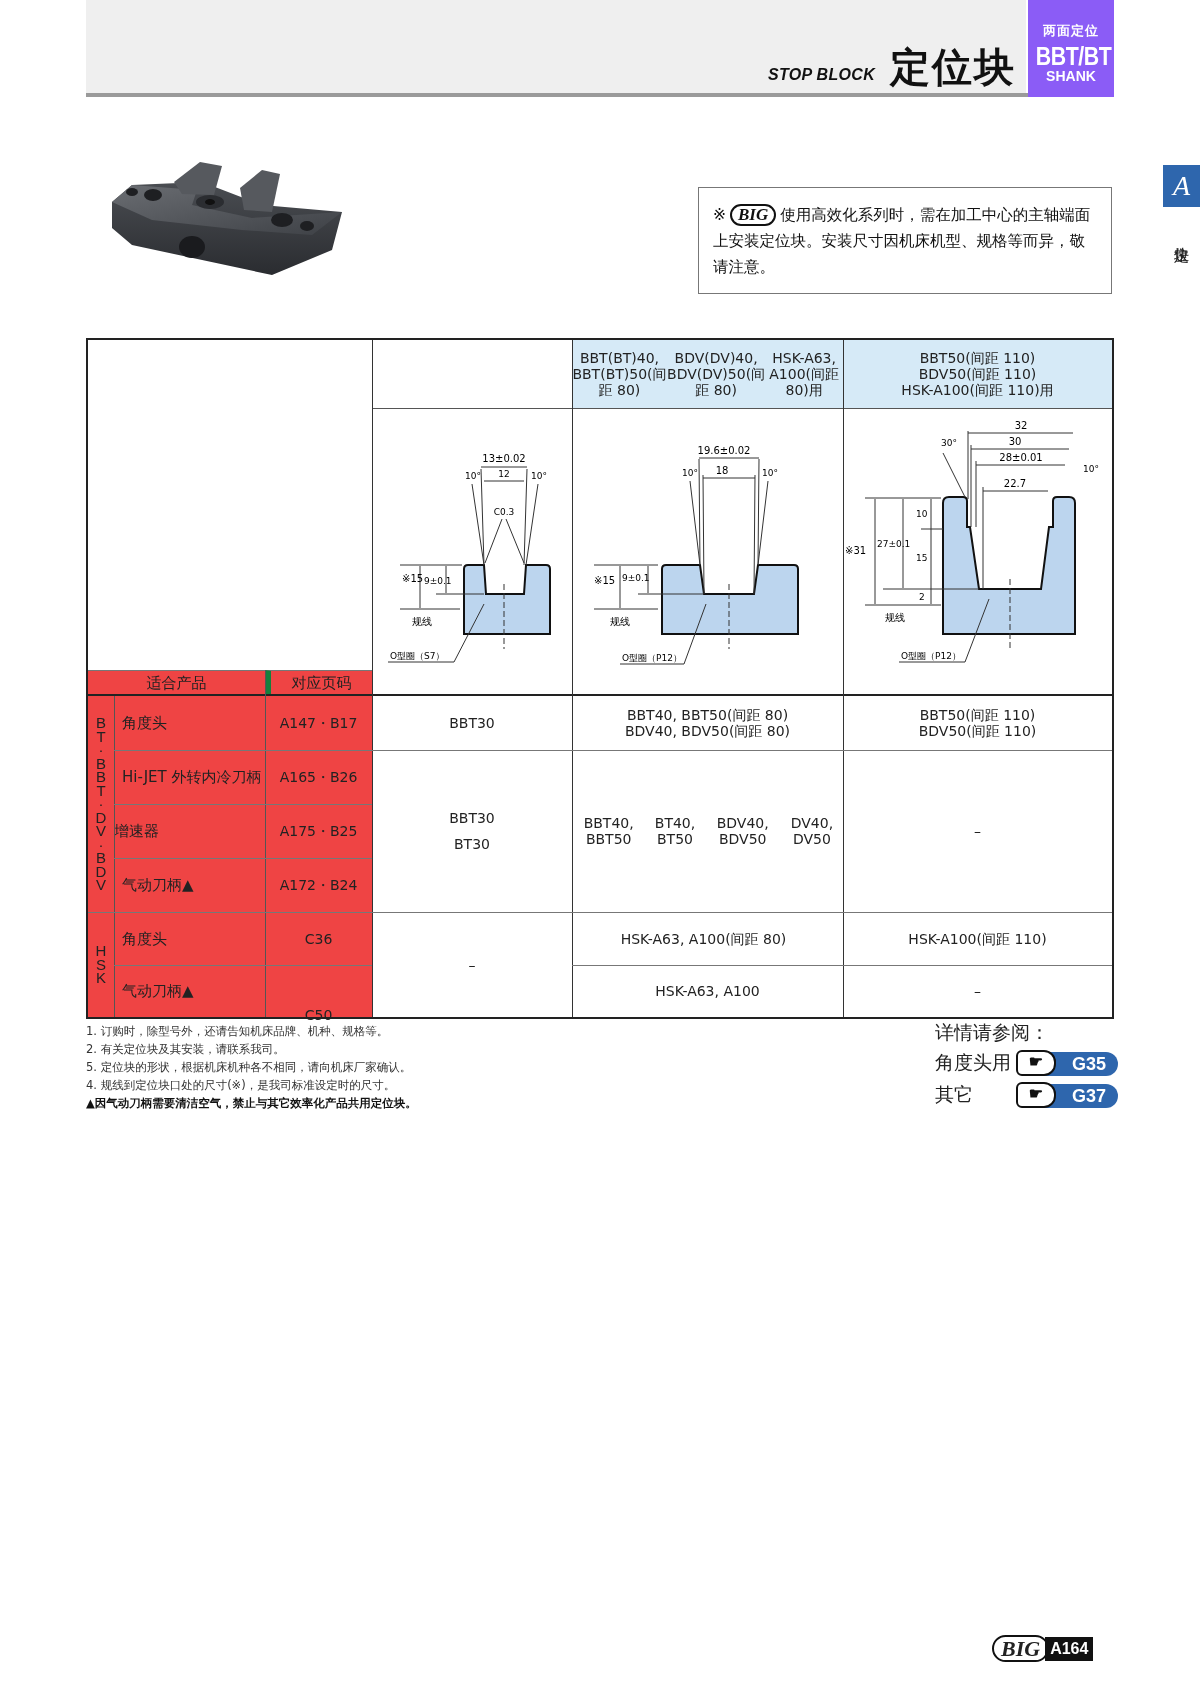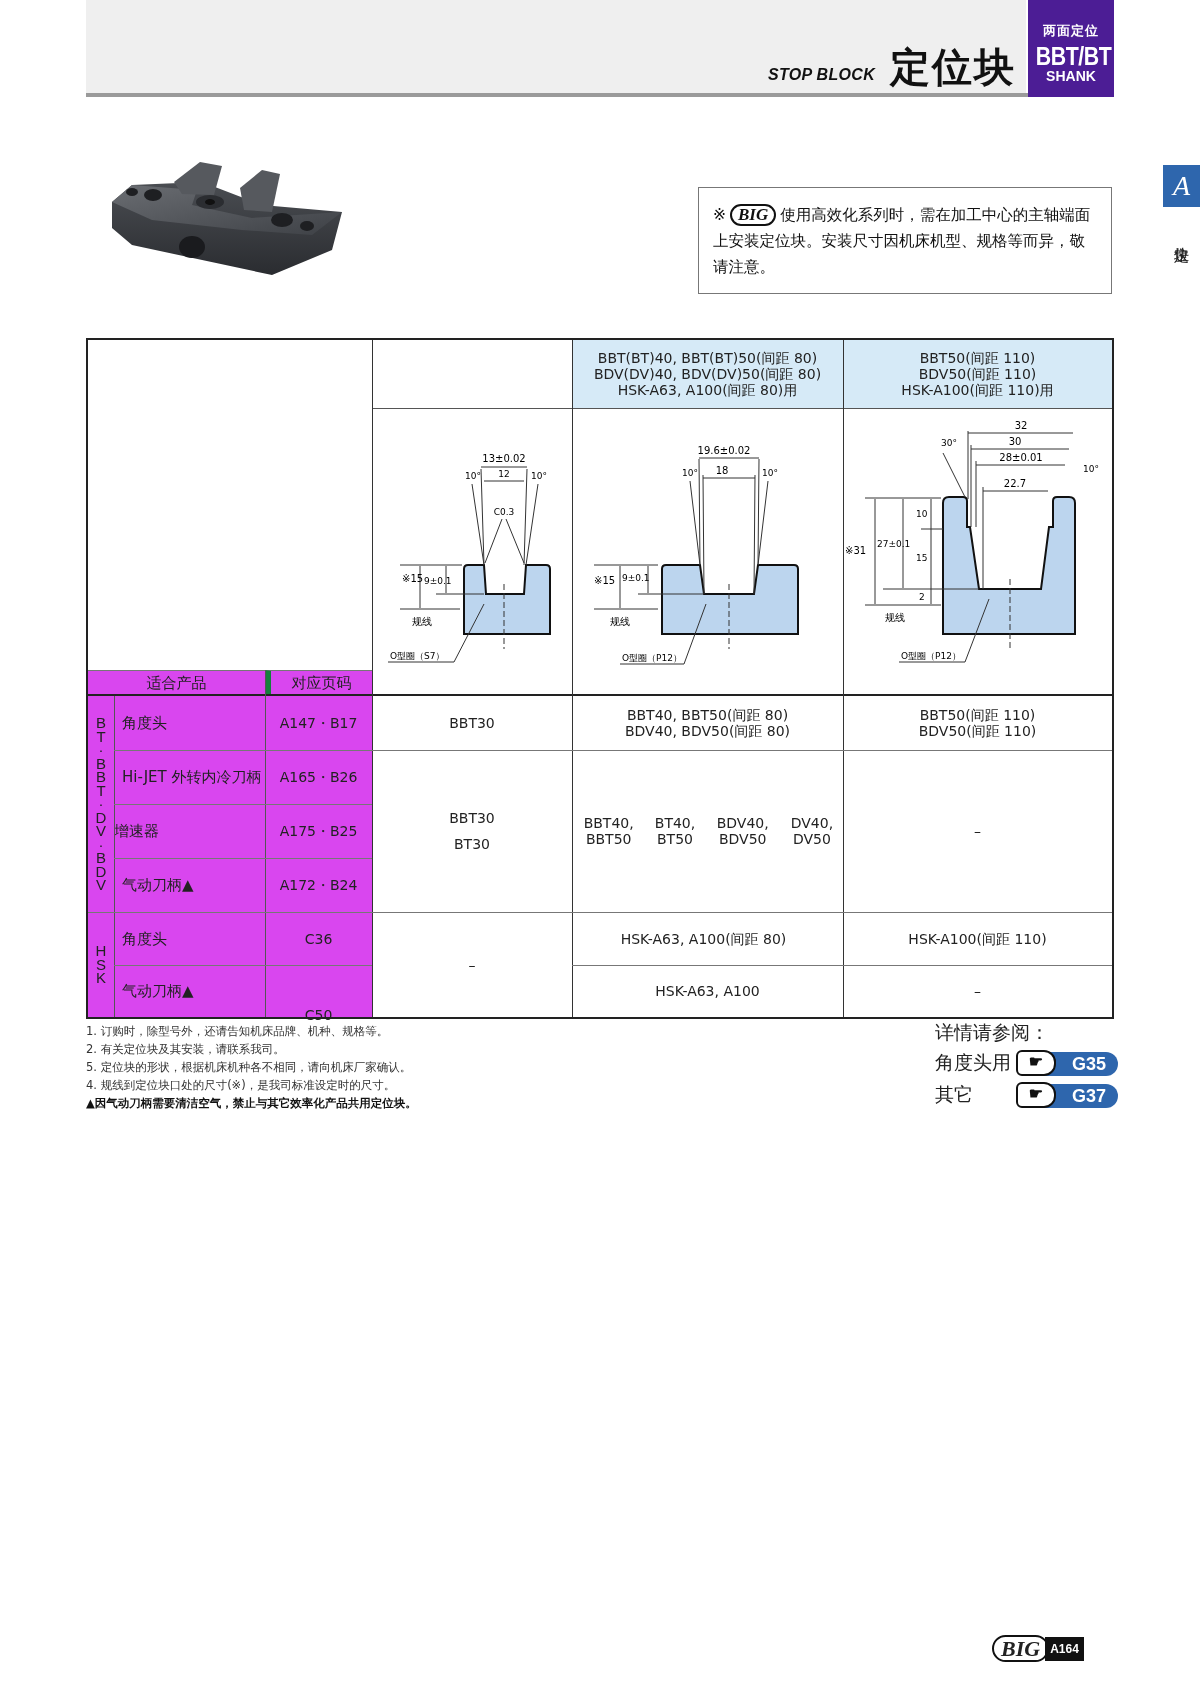--- a/index.html
+++ b/index.html
@@ -5,60 +5,60 @@
   html, body { margin:0; padding:0; background:#ffffff; }
   body { width:1200px; height:1697px; position:relative; overflow:hidden;
          font-family:"DejaVu Sans", "Liberation Sans", sans-serif; color:#222; }
   .abs { position:absolute; }
 
   
   .header-band { left:86px; top:0; width:940px; height:94px; background:#efefef; }
   .header-rule { left:86px; top:93px; width:1028px; height:4px; background:#9a9a9a; }
   .header-en { left:768px; top:66px; font-family:"Liberation Sans", sans-serif; font-weight:bold; font-style:italic; font-size:16px; color:#111; letter-spacing:0.3px; }
   .header-cn { left:890px; top:40px; font-weight:bold; font-size:40px; color:#111; letter-spacing:2px; }
-  .shank-badge { left:1028px; top:0; width:86px; height:97px; background:#4c1d95; color:#fff; text-align:center; }
+  .shank-badge { left:1028px; top:0; width:86px; height:97px; background:#8b5cf6; color:#fff; text-align:center; }
   .shank-badge .l1 { font-size:13px; font-weight:bold; margin-top:22px; letter-spacing:1px; }
   .shank-badge .l2 { font-family:"Liberation Sans", sans-serif; font-size:26px; font-weight:bold; line-height:26px; margin-top:3px; transform:scaleX(0.82); letter-spacing:-0.5px; }
   .shank-badge .l3 { font-family:"Liberation Sans", sans-serif; font-size:14px; font-weight:bold; line-height:14px; }
 
   
   .side-tab { left:1163px; top:165px; width:37px; height:42px; background:#2e66ad; color:#fff; font-family:"Liberation Serif", serif; font-style:italic; font-size:28px; text-align:center; line-height:42px; }
   .side-label { left:1170px; top:222px; width:22px; font-size:15px; line-height:17px; color:#222; text-align:center; }
 
   
   .photo { left:112px; top:150px; width:240px; height:150px; }
 
   
   .note-box { left:698px; top:187px; width:414px; height:107px; border:1px solid #777; box-sizing:border-box; padding:14px 12px 0 14px; font-size:15.5px; line-height:26px; color:#111; }
   .big-logo { display:inline-block; border:2px solid #111; border-radius:12px; padding:0 6px; font-family:"Liberation Serif", serif; font-weight:bold; font-style:italic; font-size:17px; line-height:18px; margin:0 4px; }
 
   
   .tbl { left:86px; top:338px; width:1028px; height:681px; border:2px solid #222; box-sizing:border-box; }
   .cell { position:absolute; box-sizing:border-box; display:flex; align-items:center; justify-content:center; text-align:center; font-size:14px; line-height:16px; color:#222; }
   .hdr-blue { background:#d6eaf7; }
-  .beige { background:#d946ef;text-align:center; }
+  .beige { background:#ef4444;text-align:center; }
   .vline { position:absolute; background:#333; width:1px; }
   .hline { position:absolute; background:#777; height:1px; }
   .hline.thick { background:#222; height:2px; }
   .left-text { justify-content:flex-start; padding-left:34px; font-size:15px; }
   .vert { flex-direction:column; font-family:"Liberation Sans", sans-serif; font-size:15px; line-height:13.5px; }
   .stack div { margin:5px 0; }
 
   
   .footnotes { left:86px; top:1022px; font-size:11.5px; line-height:18px; color:#333; }
   .footnotes .warn { font-weight:bold; color:#111; }
 
   .refs { left:935px; top:1020px; font-size:19px; color:#222; }
   .ref-row { position:absolute; left:0; white-space:nowrap; }
   .ref-btn { position:absolute; left:85px; width:98px; height:24px; background:#2e66ad; border-radius:12px; color:#fff; font-family:"Liberation Sans", sans-serif; font-weight:bold; font-size:18px; line-height:24px; text-align:right; padding-right:12px; box-sizing:border-box; }
   .ref-hand { position:absolute; left:-4px; top:-2px; width:40px; height:26px; background:#fff; border:2px solid #111; border-radius:6px 12px 12px 6px; box-sizing:border-box; font-size:16px; line-height:20px; color:#111; text-align:center; }
 
   .page-footer { left:992px; top:1635px; height:28px; }
   .footer-logo { display:inline-block; border:2.5px solid #111; border-radius:14px; padding:0 7px; font-family:"Liberation Serif", serif; font-weight:bold; font-style:italic; font-size:22px; line-height:23px; vertical-align:middle; }
-  .footer-page { display:inline-block; background:#111; color:#fff; font-family:"Liberation Sans", sans-serif; font-weight:bold; font-size:12px; line-height:24px; padding:0 5px; vertical-align:middle; margin-left:-4px; }
+  .footer-page { display:inline-block; background:#111; color:#fff; font-family:"Liberation Sans", sans-serif; font-weight:bold; font-size:16px; line-height:24px; padding:0 5px; vertical-align:middle; margin-left:-4px; }
 
   svg text { font-family:"DejaVu Sans", sans-serif; }
 </style>
 </head>
 <body>
 
 <div class="abs header-band"></div>
 <div class="abs header-rule"></div>
 <div class="abs header-en">STOP BLOCK</div>
 <div class="abs header-cn">定位块</div>
@@ -96,21 +96,21 @@
   <ellipse cx="195" cy="76" rx="7" ry="5" fill="#1e1f22"></ellipse>
   <ellipse cx="80" cy="97" rx="13" ry="11" fill="#1a1b1e"></ellipse>
 </svg>
 
 <div class="abs note-box">
   <span>※</span><span class="big-logo">BIG</span><span>使用高效化系列时，需在加工中心的主轴端面上安装定位块。安装尺寸因机床机型、规格等而异，敬请注意。</span>
 </div>
 
 <div class="abs tbl">
 
-  <div class="cell hdr-blue" style="left:484px;top:0;width:271px;height:68px;flex-direction:column;align-items:center;">
+  <div class="cell hdr-blue" style="left:484px;top:0;width:271px;height:68px;flex-direction:row;align-items:center;">
     <span>BBT(BT)40, BBT(BT)50(间距 80)</span>
     <span>BDV(DV)40, BDV(DV)50(间距 80)</span>
     <span>HSK-A63, A100(间距 80)用</span>
   </div>
   <div class="cell hdr-blue" style="left:755px;top:0;width:269px;height:68px;flex-direction:column;">
     <span>BBT50(间距 110)</span>
     <span>BDV50(间距 110)</span>
     <span>HSK-A100(间距 110)用</span>
   </div>
   <div class="hline" style="left:284px;top:68px;width:740px;background:#555;"></div>

